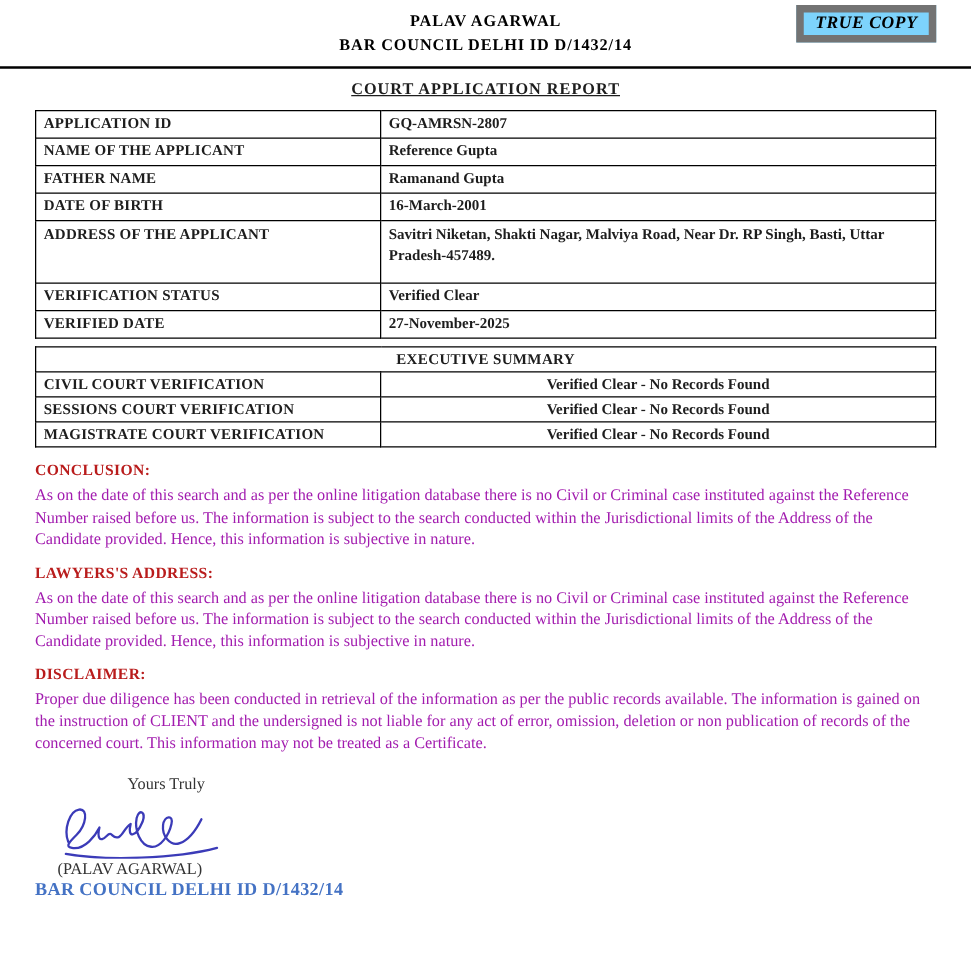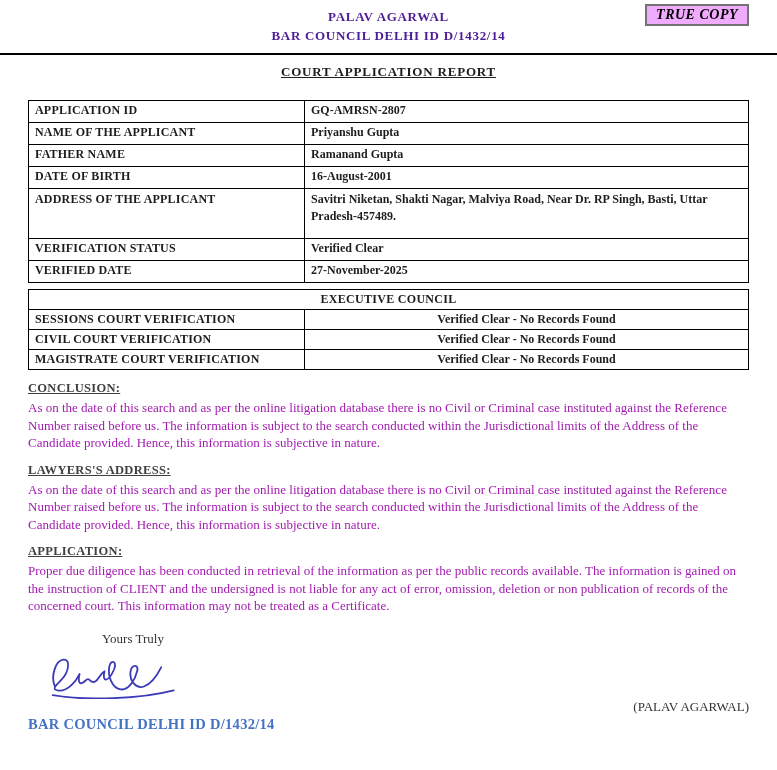--- a/index.html
+++ b/index.html
@@ -5,59 +5,59 @@
   * { margin:0; padding:0; box-sizing:border-box; }
   html,body { background:#ffffff; }
   body {
     width:777px; height:770px; overflow:hidden;
     font-family:"Liberation Serif", serif;
     color:#222222;
   }
   .page { position:relative; padding:6px 28px 0 28px; }
 
   
-  .header-center { text-align:center; color:#4c1d95; font-weight:bold; letter-spacing:0.7px; }
+  .header-center { text-align:center; color:#000000; font-weight:bold; letter-spacing:0.7px; }
   .header-center .hline { font-size:13px; margin-top:3px; }
   .true-copy {
     position:absolute; top:4px; right:28px;
-    border:2px solid #737373; padding:1px 9px;
+    border:6px solid #737373; padding:1px 9px;
     font-weight:bold; font-style:italic; font-size:14px; color:#000;
-    letter-spacing:0.5px; background:#f0abfc;
+    letter-spacing:0.5px; background:#7dd3fc;
   }
   .rule { border:none; border-top:2.5px solid #000; margin:9px -28px 0 -28px; }
 
   
   .report-title { text-align:center; margin-top:7px; }
   .report-title span {
     font-weight:bold; text-decoration:underline; font-size:13px; letter-spacing:0.8px; color:#1d1d1d;
   }
 
   
-  table { width:100%; border-collapse:collapse; margin-top:20px; border:1.5px solid #000; }
+  table { width:100%; border-collapse:collapse; margin-top:8px; border:1.5px solid #000; }
   td { border:1px solid #000; font-size:12px; padding:2px 6px; vertical-align:top; color:#1d1d1d; }
   td.lbl { width:276px; font-weight:bold; letter-spacing:0.2px; }
   .applicant-table td.val { font-weight:bold; }
   .applicant-table tr.addr-row td { height:50px; line-height:1.45; }
   .applicant-table tr.std td { height:22px; }
   .summary-table { margin-top:6px; }
   .summary-table td { height:20px; }
   .summary-table td.title-cell { text-align:center; font-weight:bold; letter-spacing:0.3px; }
   .summary-table td.val { text-align:center; font-weight:bold; }
 
   
   .section { margin-top:11px; }
   .section-heading {
-    font-weight:bold; text-decoration:underline; font-size:12.5px; letter-spacing:0.3px; color:#404040;
+    font-weight:bold; font-size:12.5px; letter-spacing:0.3px; color:#b91c1c;
   }
   .section-body { font-size:13px; line-height:1.35; margin-top:3px; color:#a21caf; }
 
   
   .yours-truly { margin:16px 0 0 74px; font-size:13px; color:#333; }
   .signature-wrap { margin:4px 0 0 14px; height:48px; }
-  .signer-name { margin-left:18px; font-size:13px; color:#333;text-align:right; }
+  .signer-name { margin-left:18px; font-size:13px; color:#333; }
   .bar-id-footer { margin-top:1px; font-weight:bold; font-size:14.5px; letter-spacing:0.3px; }
 </style>
 </head>
 <body>
 
 <div class="page">
 
   <div class="header-center">
     <div class="hline">PALAV AGARWAL</div>
     <div class="hline">BAR COUNCIL DELHI ID D/1432/14</div>
@@ -71,77 +71,77 @@
   </div>
 
   <table class="applicant-table">
     <tbody>
         <tr class="std">
       <td class="lbl">APPLICATION ID</td>
       <td class="val">GQ-AMRSN-2807</td>
     </tr>
     <tr class="std">
       <td class="lbl">NAME OF THE APPLICANT</td>
-      <td class="val">Priyanshu Gupta</td>
+      <td class="val">Reference Gupta</td>
     </tr>
     <tr class="std">
       <td class="lbl">FATHER NAME</td>
       <td class="val">Ramanand Gupta</td>
     </tr>
     <tr class="std">
       <td class="lbl">DATE OF BIRTH</td>
-      <td class="val">16-August-2001</td>
+      <td class="val">16-March-2001</td>
     </tr>
     <tr class="addr-row">
       <td class="lbl">ADDRESS OF THE APPLICANT</td>
       <td class="val">Savitri Niketan, Shakti Nagar, Malviya Road, Near Dr. RP Singh, Basti, Uttar Pradesh-457489.</td>
     </tr>
     <tr class="std">
       <td class="lbl">VERIFICATION STATUS</td>
       <td class="val">Verified Clear</td>
     </tr>
     <tr class="std">
       <td class="lbl">VERIFIED DATE</td>
       <td class="val">27-November-2025</td>
     </tr>
   </tbody>
     </table>
 
   <table class="summary-table">
     <tbody>
         <tr>
-      <td class="title-cell" colspan="2">EXECUTIVE COUNCIL</td>
+      <td class="title-cell" colspan="2">EXECUTIVE SUMMARY</td>
+    </tr>
+    <tr>
+      <td class="lbl">CIVIL COURT VERIFICATION</td>
+      <td class="val">Verified Clear - No Records Found</td>
     </tr>
     <tr>
       <td class="lbl">SESSIONS COURT VERIFICATION</td>
-      <td class="val">Verified Clear - No Records Found</td>
-    </tr>
-    <tr>
-      <td class="lbl">CIVIL COURT VERIFICATION</td>
       <td class="val">Verified Clear - No Records Found</td>
     </tr>
     <tr>
       <td class="lbl">MAGISTRATE COURT VERIFICATION</td>
       <td class="val">Verified Clear - No Records Found</td>
     </tr>
   </tbody>
     </table>
 
   <div class="section">
     <div class="section-heading">CONCLUSION:</div>
     <div class="section-body">As on the date of this search and as per the online litigation database there is no Civil or Criminal case instituted against the Reference Number raised before us. The information is subject to the search conducted within the Jurisdictional limits of the Address of the Candidate provided. Hence, this information is subjective in nature.</div>
   </div>
 
   <div class="section">
     <div class="section-heading">LAWYERS'S ADDRESS:</div>
     <div class="section-body">As on the date of this search and as per the online litigation database there is no Civil or Criminal case instituted against the Reference Number raised before us. The information is subject to the search conducted within the Jurisdictional limits of the Address of the Candidate provided. Hence, this information is subjective in nature.</div>
   </div>
 
   <div class="section">
-    <div class="section-heading">APPLICATION:</div>
+    <div class="section-heading">DISCLAIMER:</div>
     <div class="section-body">Proper due diligence has been conducted in retrieval of the information as per the public records available. The information is gained on the instruction of CLIENT and the undersigned is not liable for any act of error, omission, deletion or non publication of records of the concerned court. This information may not be treated as a Certificate.</div>
   </div>
 
   <div class="yours-truly">Yours Truly</div>
 
   <div class="signature-wrap">
     <svg width="150" height="48" viewBox="0 0 150 50" xmlns="http://www.w3.org/2000/svg">
       <g fill="none" stroke="#3b3bb8" stroke-width="1.9" stroke-linecap="round" stroke-linejoin="round">
         <path d="M10,36 C6,26 11,10 19,9 C27,8 25,22 17,30 C11,36 7,40 13,41 C24,43 33,30 36,24 C34,32 36,37 42,31 C47,26 46,34 52,32 C56,30 57,24 62,21 C59,33 66,33 72,19 C75,11 69,8 67,16 C65,26 70,39 79,40 C87,41 94,30 96,21 C98,13 90,14 89,22 C88,31 95,40 103,37 C111,34 117,25 121,17"></path>
         <path d="M8,46 C42,52 100,50 134,41"></path>

